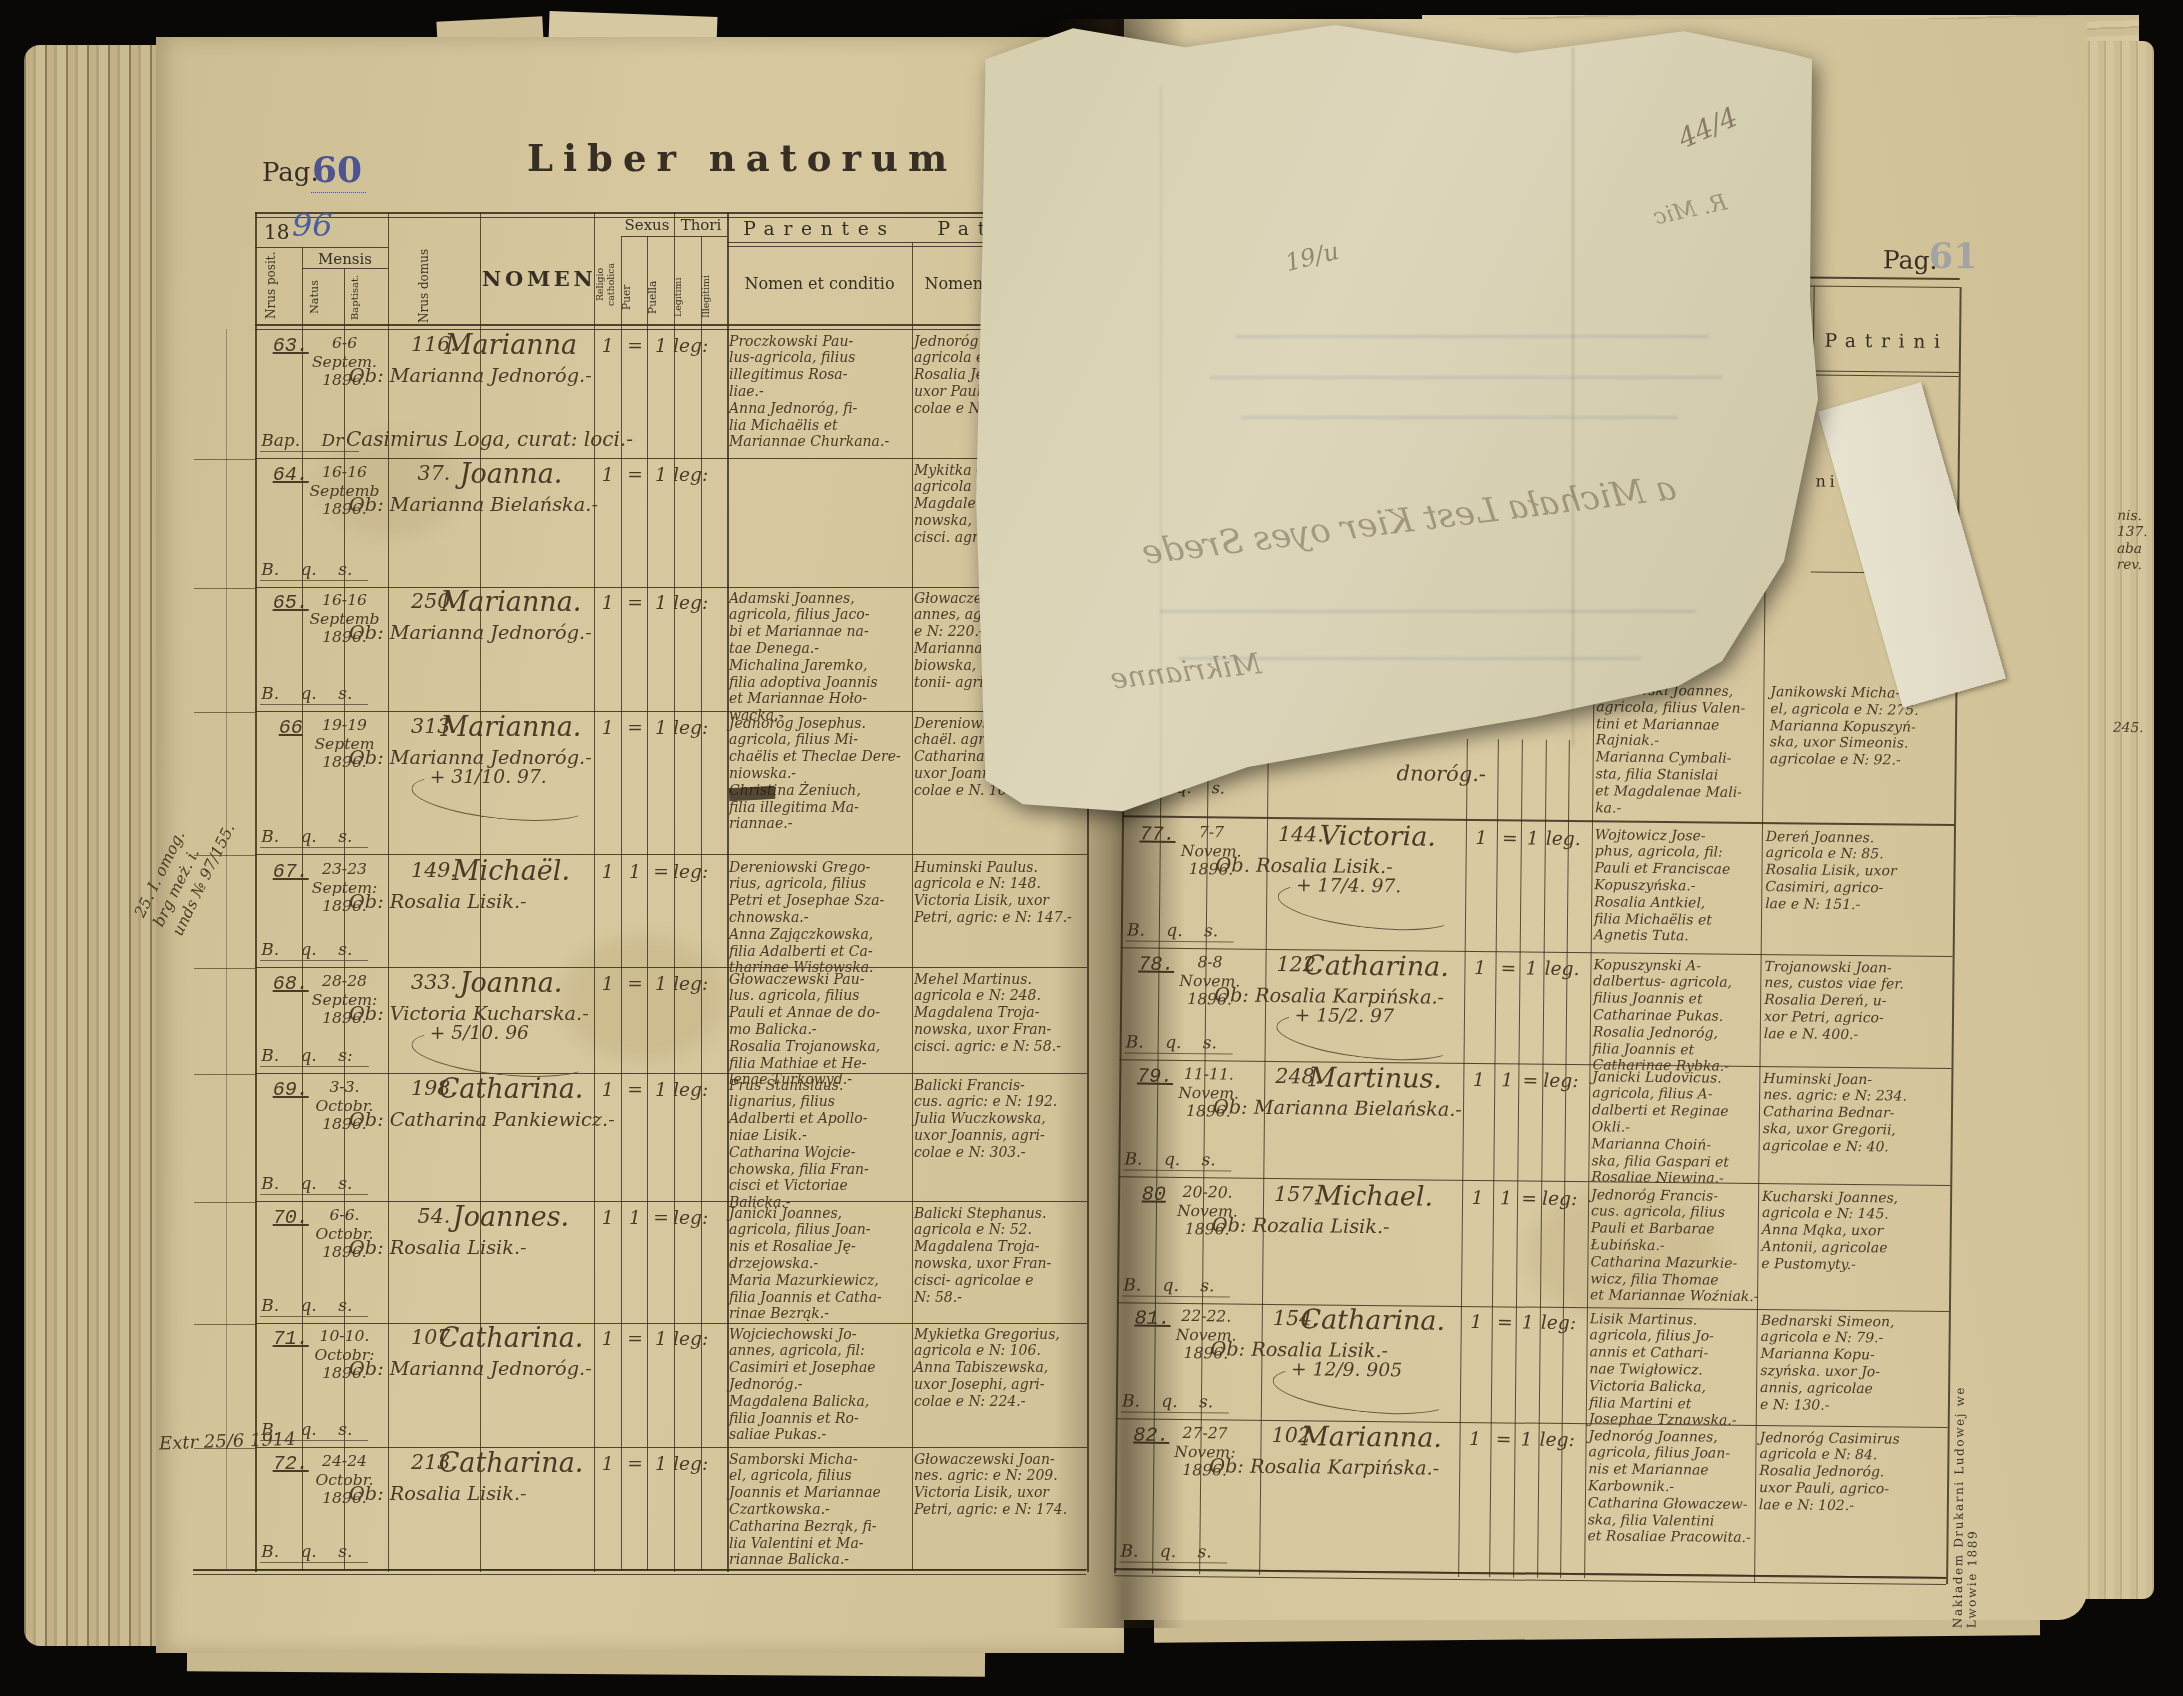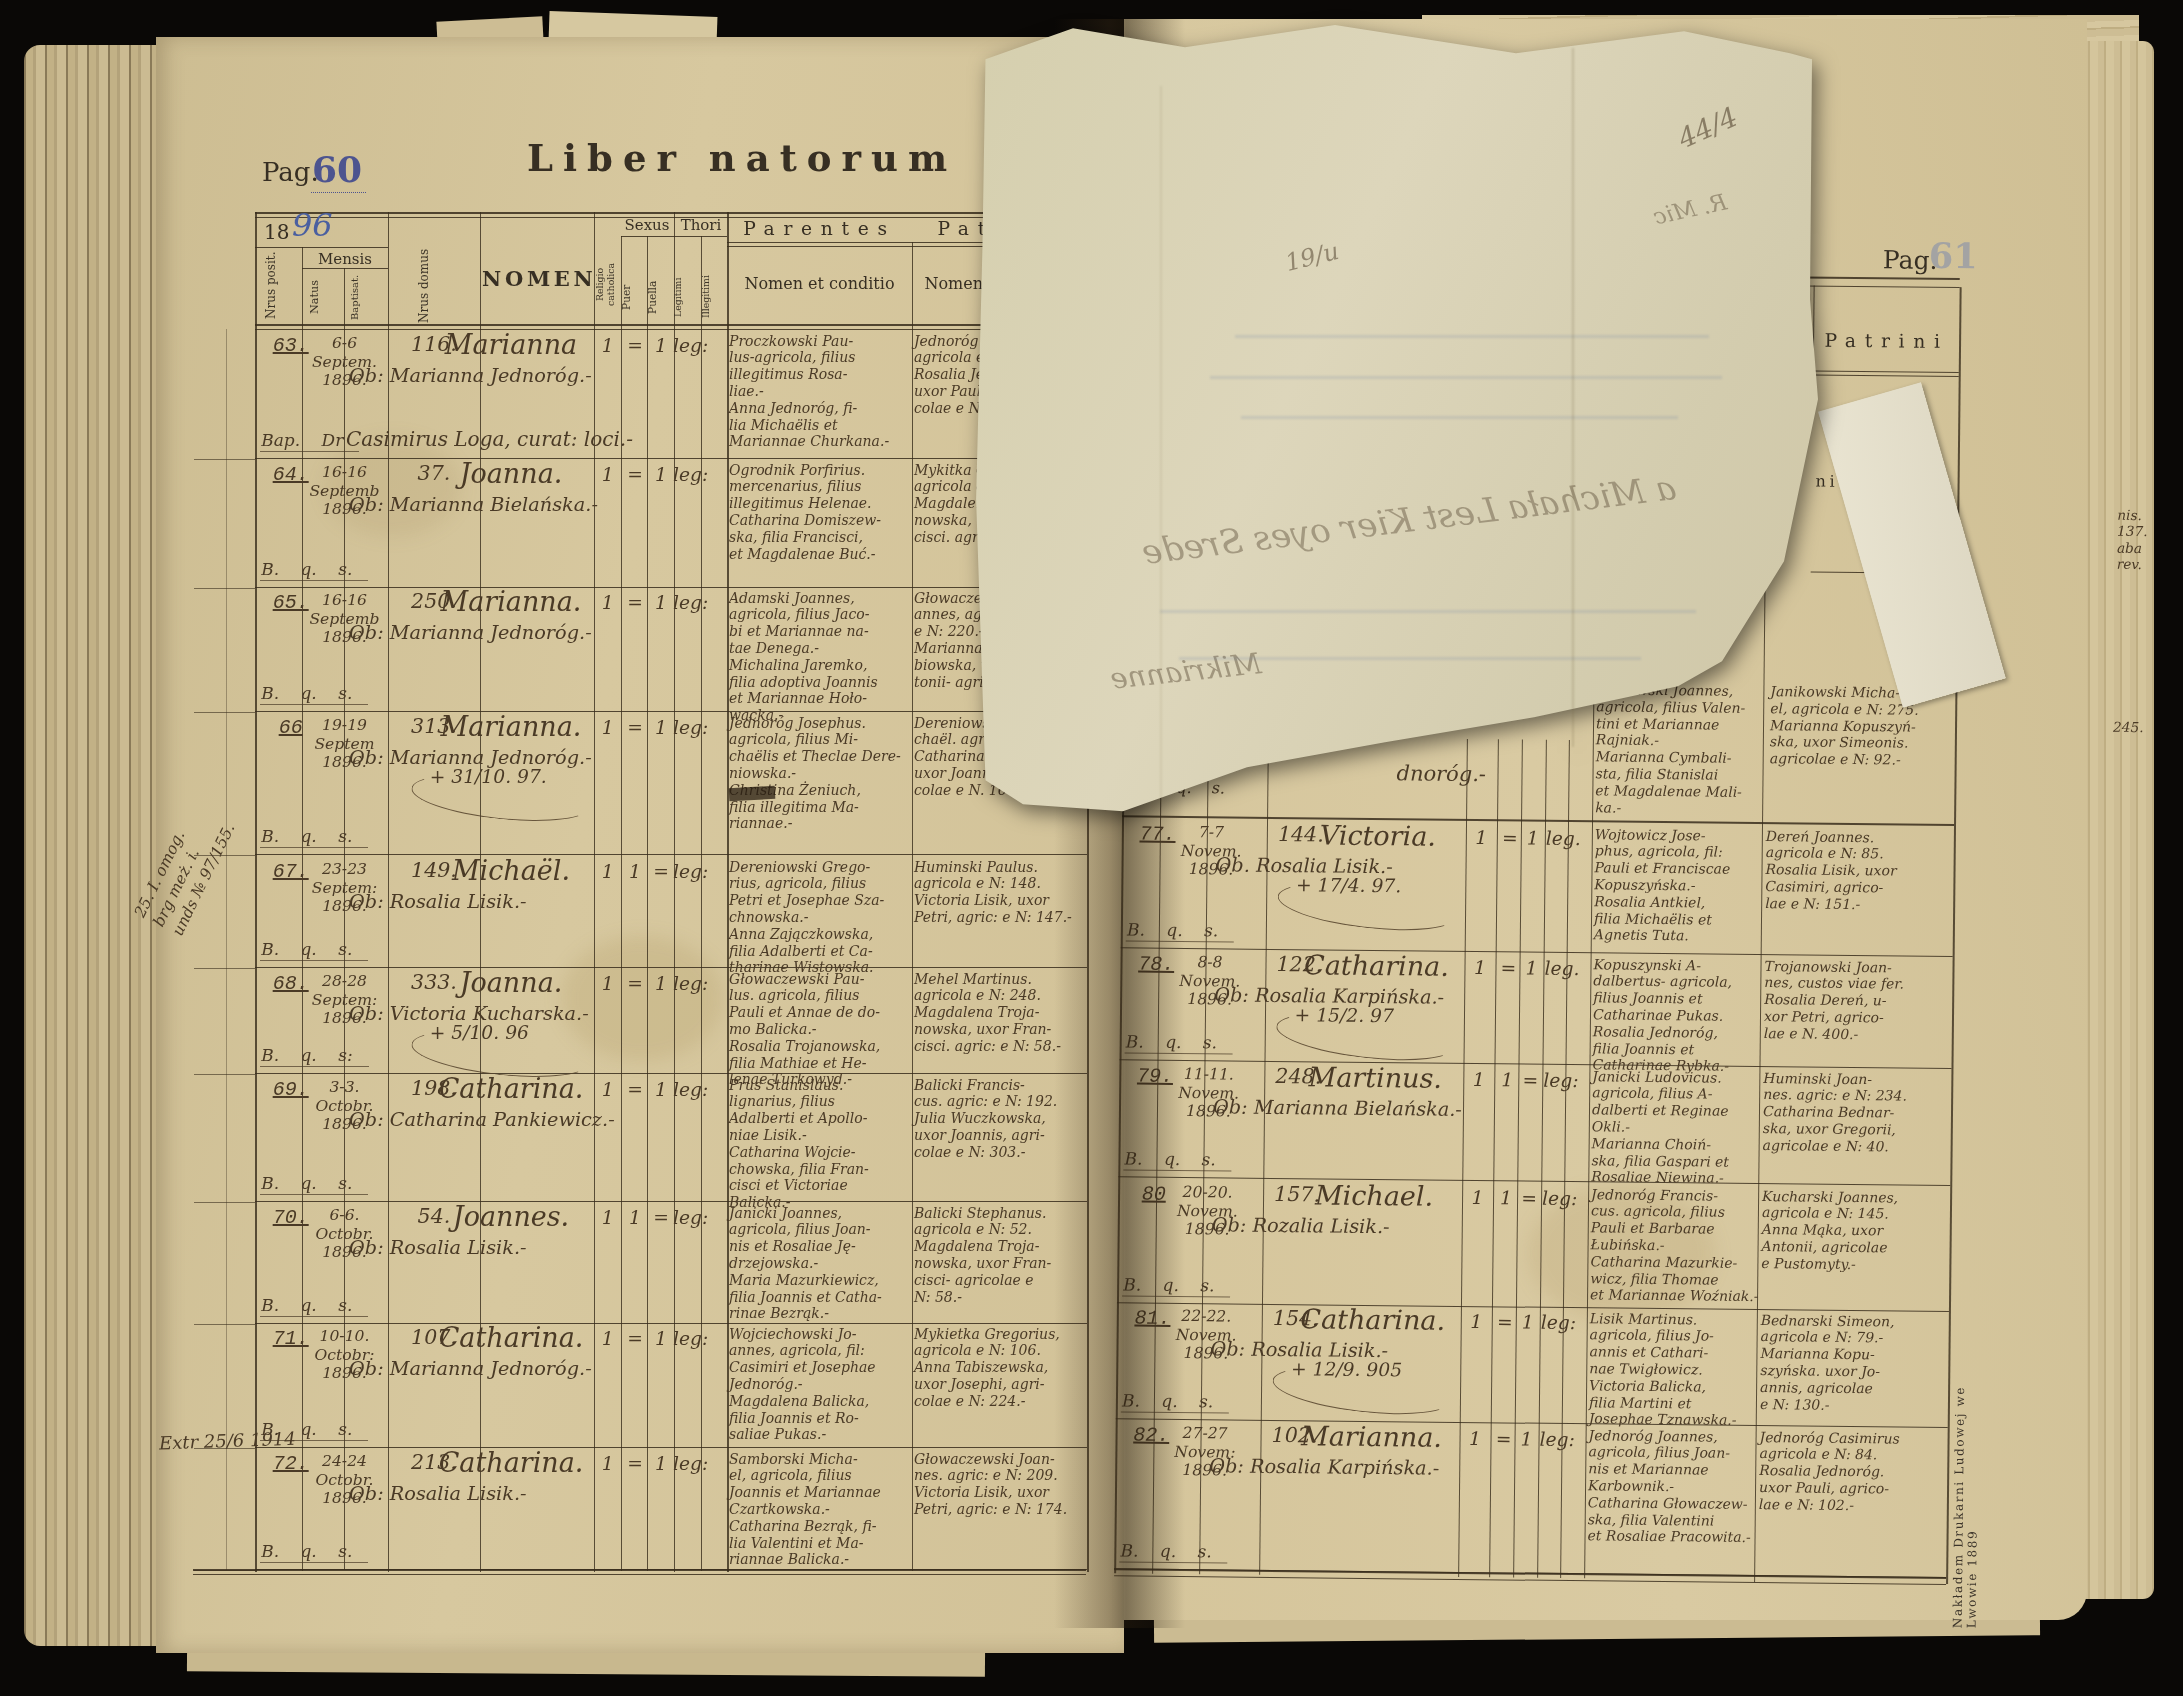--- a/index.html
+++ b/index.html
@@ -180,26 +180,20 @@
     <div class="rhouse hw">37.</div>
     <div class="rname hw">Joanna.</div>
     <div class="rob hw">Ob: Marianna Bielańska.-</div>
 
     <div class="rbapt hw">B. q. s.</div>
 
     <div class="rm rm1 hw">1</div>
     <div class="rm rm2 hw">=</div>
     <div class="rm rm3 hw">1</div>
     <div class="rm rm4 hw">leg:</div>
-    <div class="rparentes hw hw-block">Ogrodnik Porfirius.
-mercenarius, filius
-illegitimus Helenae.
-Catharina Domiszew-
-ska, filia Francisci,
-et Magdalenae Buć.-</div>
     <div class="rpatrini hw hw-block">Mykitka Gregorius,
 agricola e N: 143.
 Magdalena Troja-
 nowska, uxor Fran-
 cisci. agric: e N: 58.-</div>
   </div>
     <div class="lrow" style="top: 586px; height: 125px;">
     <div class="rnr hw">65.</div>
     <div class="rdates hw hw-block">16-16
 Septemb

